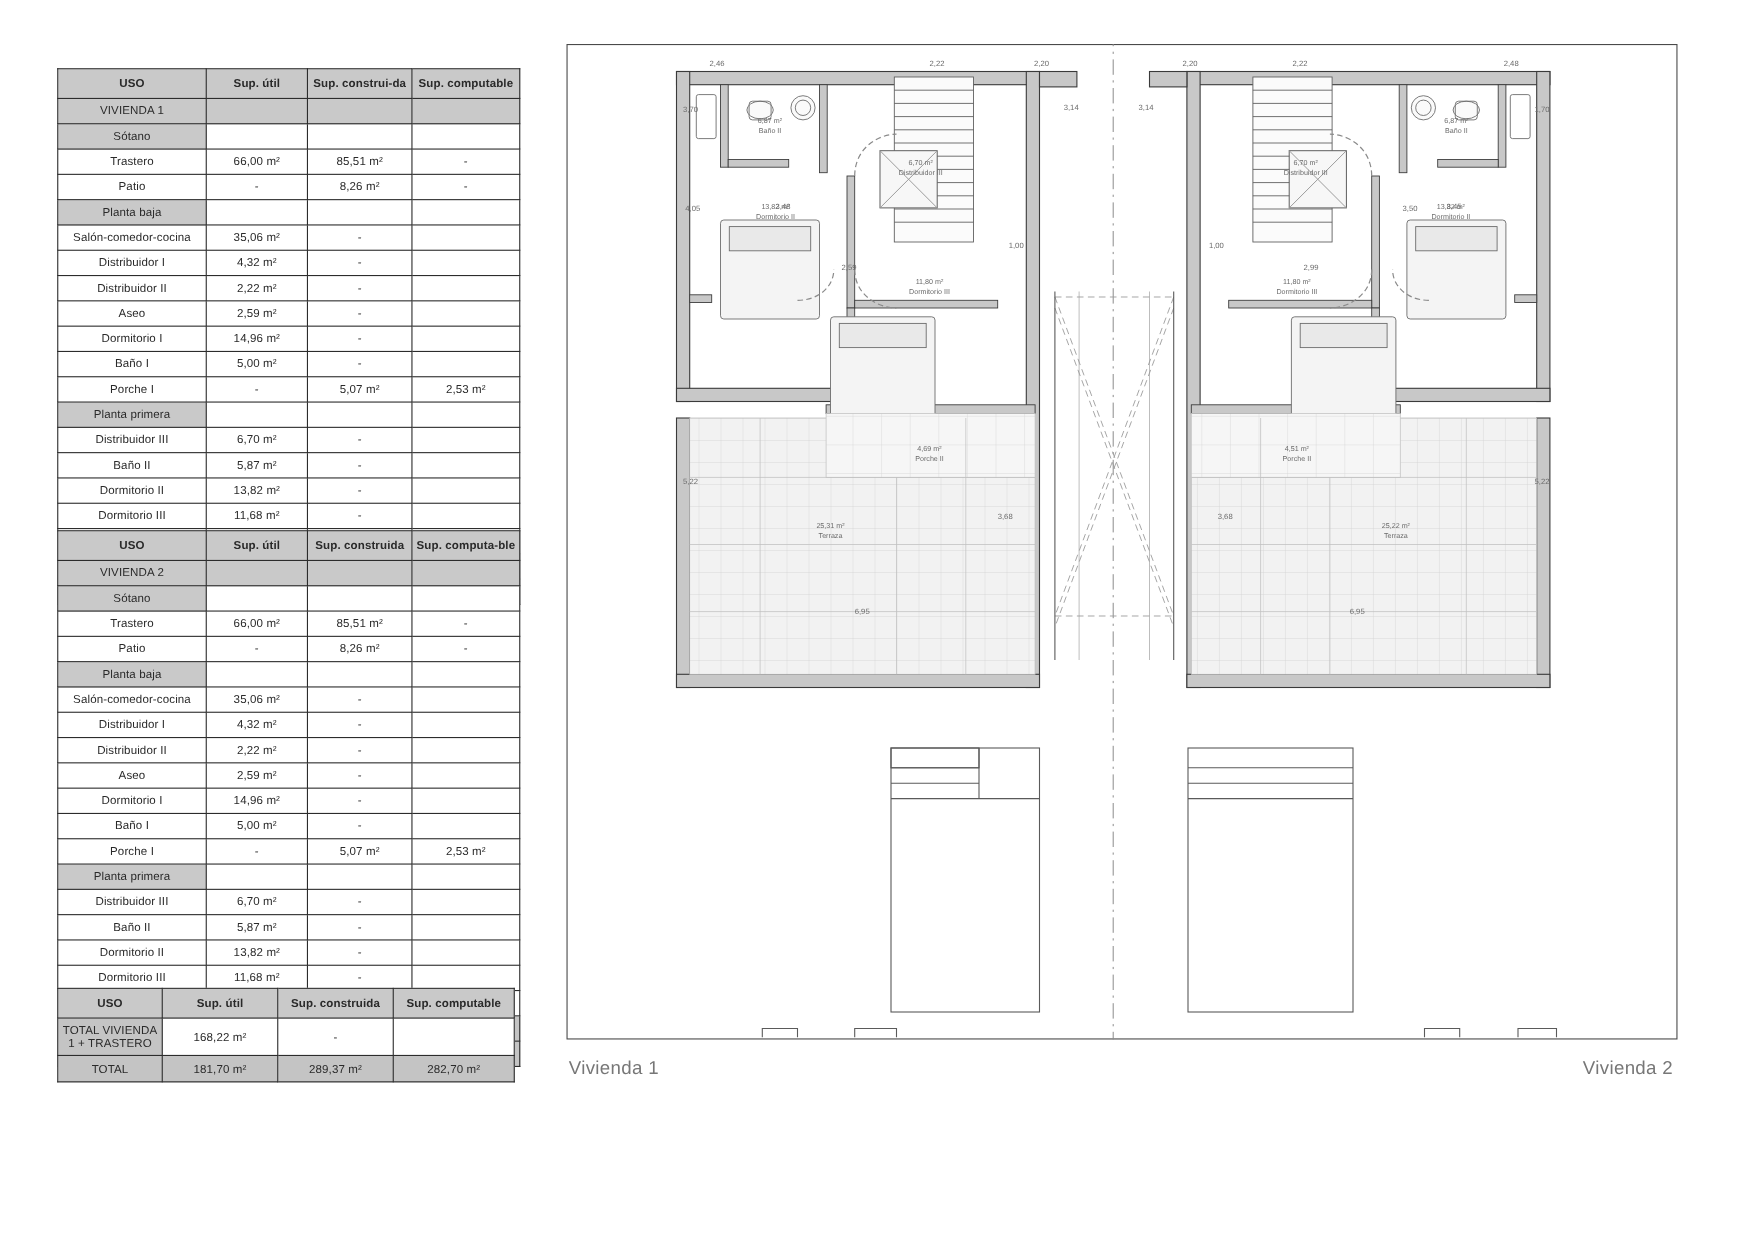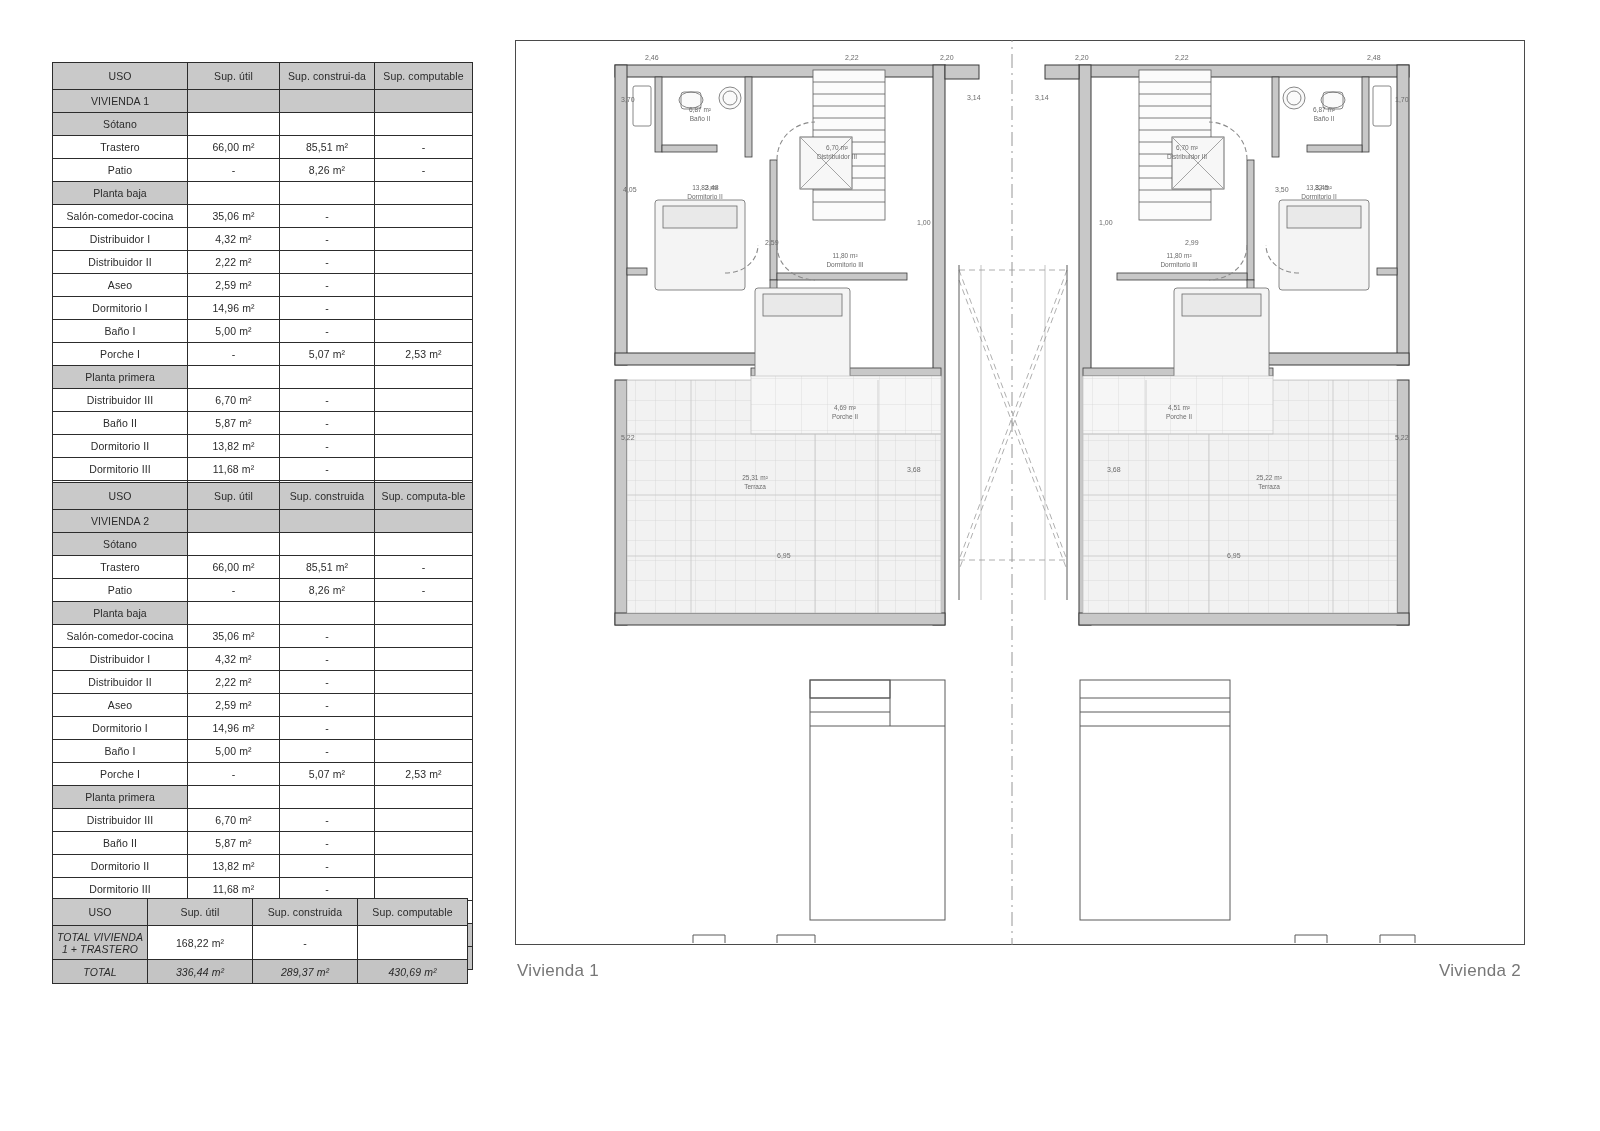--- a/index.html
+++ b/index.html
@@ -26,33 +26,32 @@
     text-align:center;
     vertical-align:middle;
     padding:2px 2px;
     height:18px;
     font-weight:400;
     color:#2a2a2a;
     letter-spacing:.1px;
   }
   table.area th{
     background:#c9c9c9;
-    font-weight:normal;
+    font-weight:bold;
     font-size:10.5px;
     height:22px;
   }
   td.sect{
     background:#c9c9c9;
     font-weight:bold;
     text-align:center;
   }
   td.total{
     background:#c4c4c4;
     font-weight:bold;
-    font-style:italic;
   }
   td.rowlabel{ text-align:center; }
   .col1{width:135px;}
   .col2{width:92px;}
   .col3{width:95px;}
   .col4{width:98px;}
 
   .t3 .col1{width:95px;}
   .t3 .col2{width:105px;}
   .t3 .col3{width:105px;}
@@ -385,23 +384,23 @@
       </thead>
       <tbody>
         <tr style="height:34px;">
             <td class="total">TOTAL VIVIENDA 1 + TRASTERO</td>
             <td>168,22 m²</td>
             <td>-</td>
             <td></td>
           </tr>
         <tr style="height:24px;">
             <td class="total">TOTAL</td>
-            <td class="total">336,44 m²</td>
+            <td class="total">181,70 m²</td>
             <td class="total">289,37  m²</td>
-            <td class="total">430,69  m²</td>
+            <td class="total">282,70  m²</td>
           </tr>
       </tbody>
     </table>
   </div>
 
   <div class="plan">
     <div class="plan-frame"></div>
 
     <svg class="dwg" width="1010" height="905" viewBox="0 0 1010 905">
       <defs>

